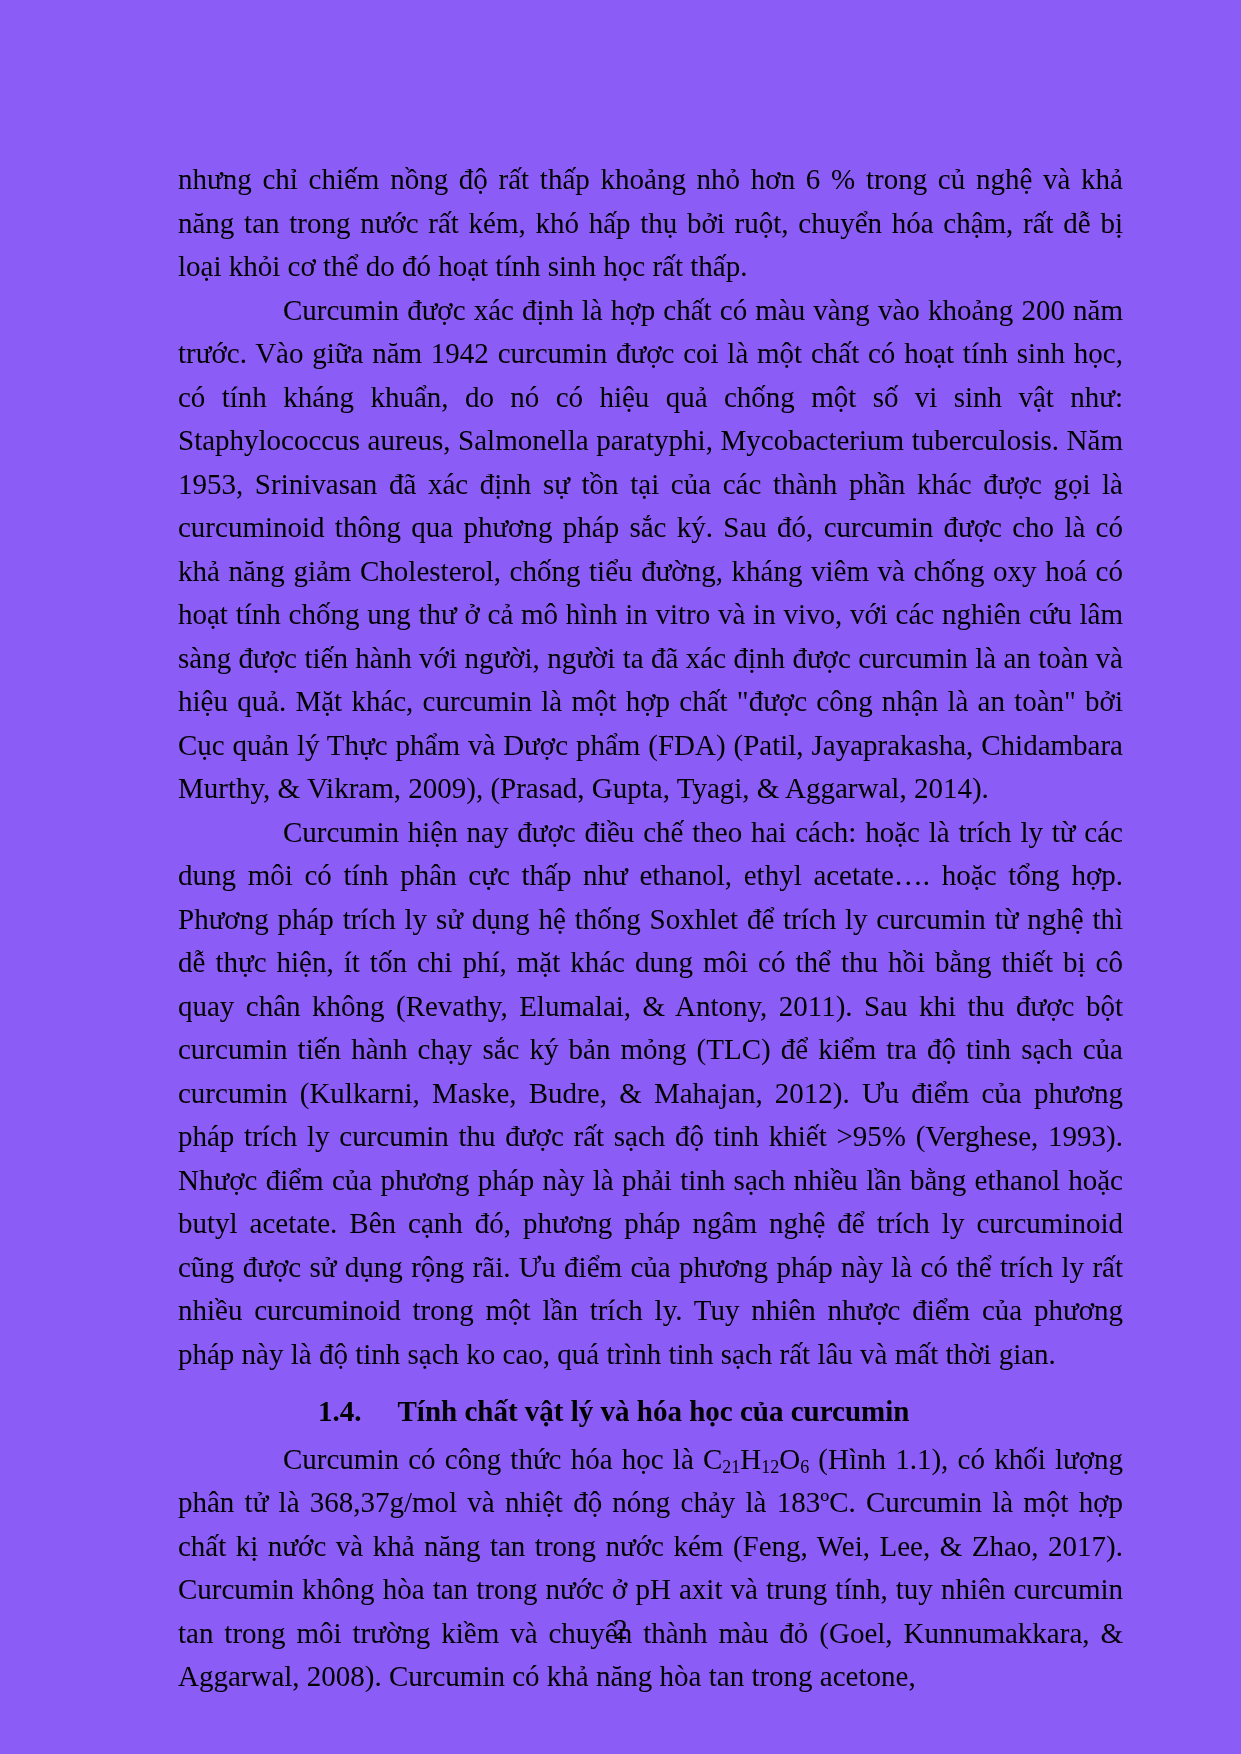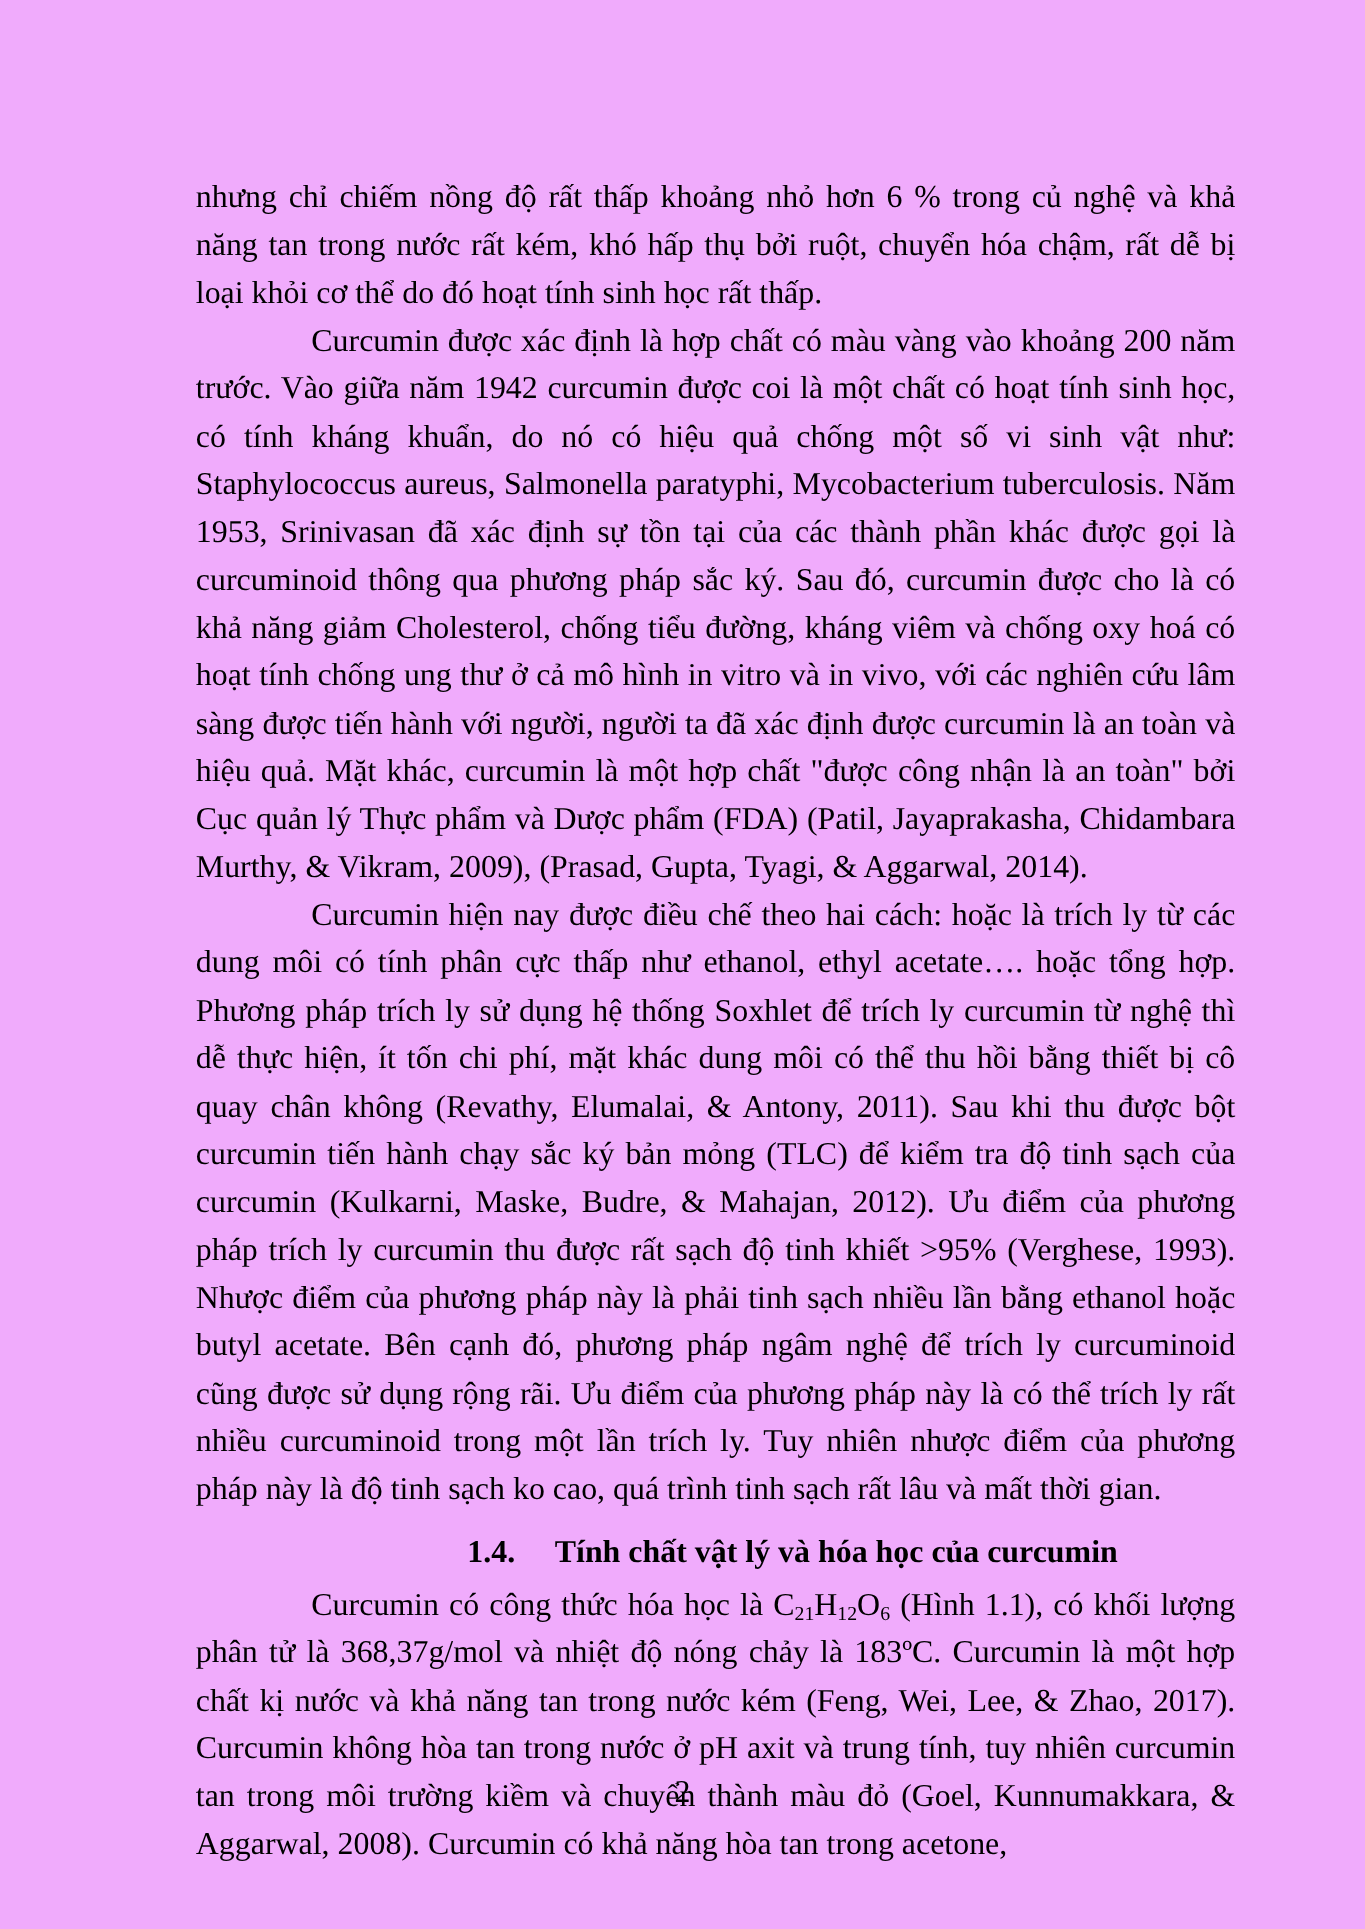--- a/index.html
+++ b/index.html
@@ -4,21 +4,21 @@
 <style>
   html, body {
     margin: 0;
     padding: 0;
     background: #ffffff;
   }
   .page {
     position: relative;
     width: 1241px;
     height: 1754px;
-    background: #f0abfc;
+    background: #8b5cf6;
     color: #000000;
     font-family: "Liberation Serif", "DejaVu Serif", serif;
     overflow: hidden;
   }
   .content {
     position: absolute;
     left: 178px;
     top: 158px;
     width: 945px;
     font-size: 29px;
@@ -36,21 +36,21 @@
   }
   sub {
     font-size: 0.62em;
     line-height: 0;
     vertical-align: -0.25em;
   }
   .heading {
     margin: 14px 0 4px 0;
     padding-left: 140px;
     font-weight: bold;
-    text-align: center;
+    text-align: left;
   }
   .heading .h-num {
     display: inline-block;
     margin-right: 36px;
   }
   .page-number {
     position: absolute;
     top: 1608px;
     left: 0;
     width: 100%;

